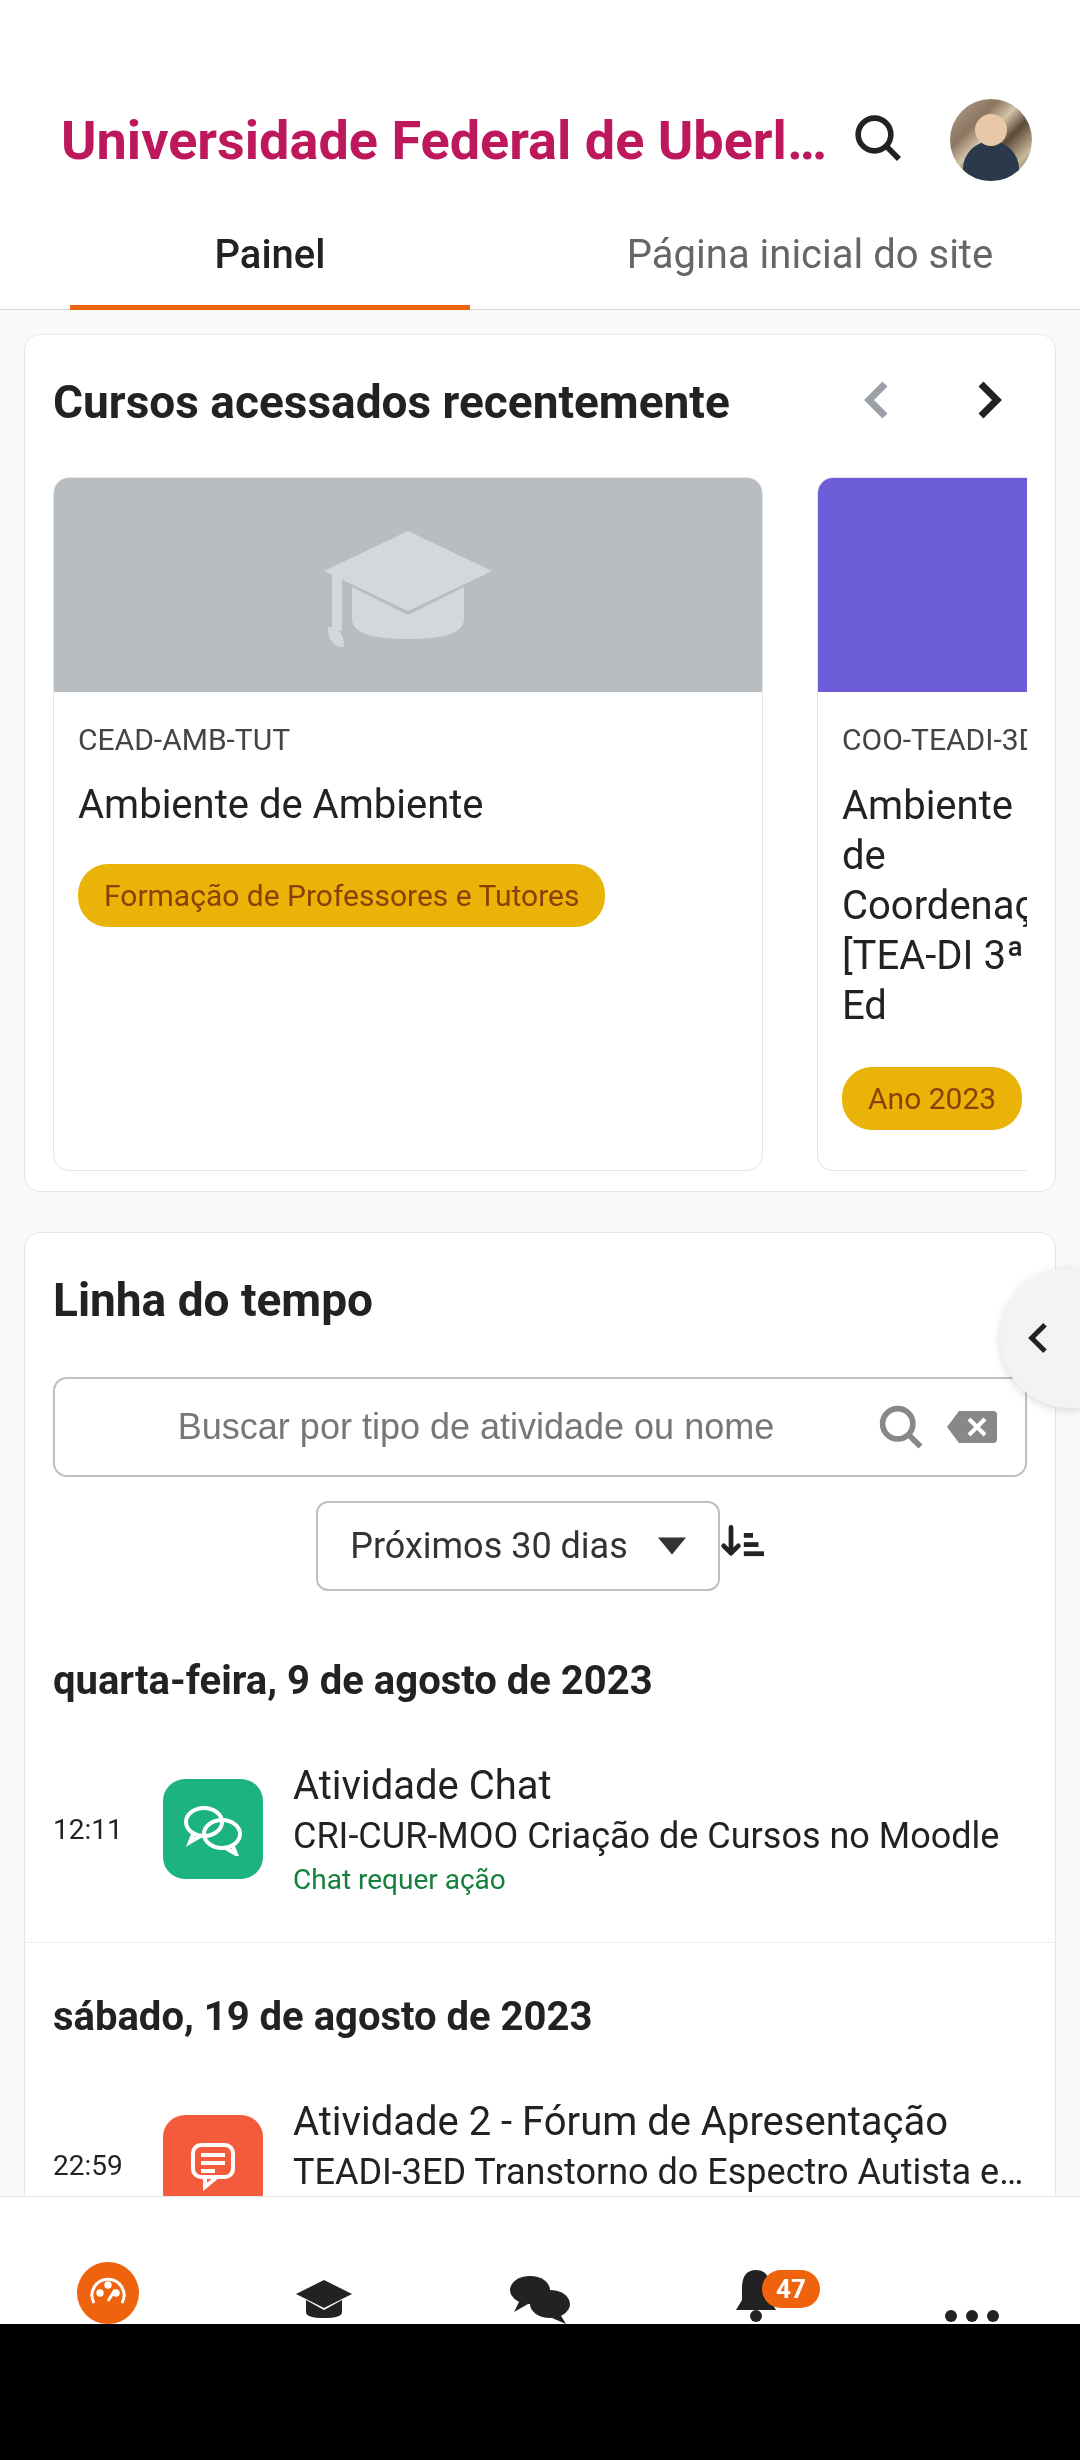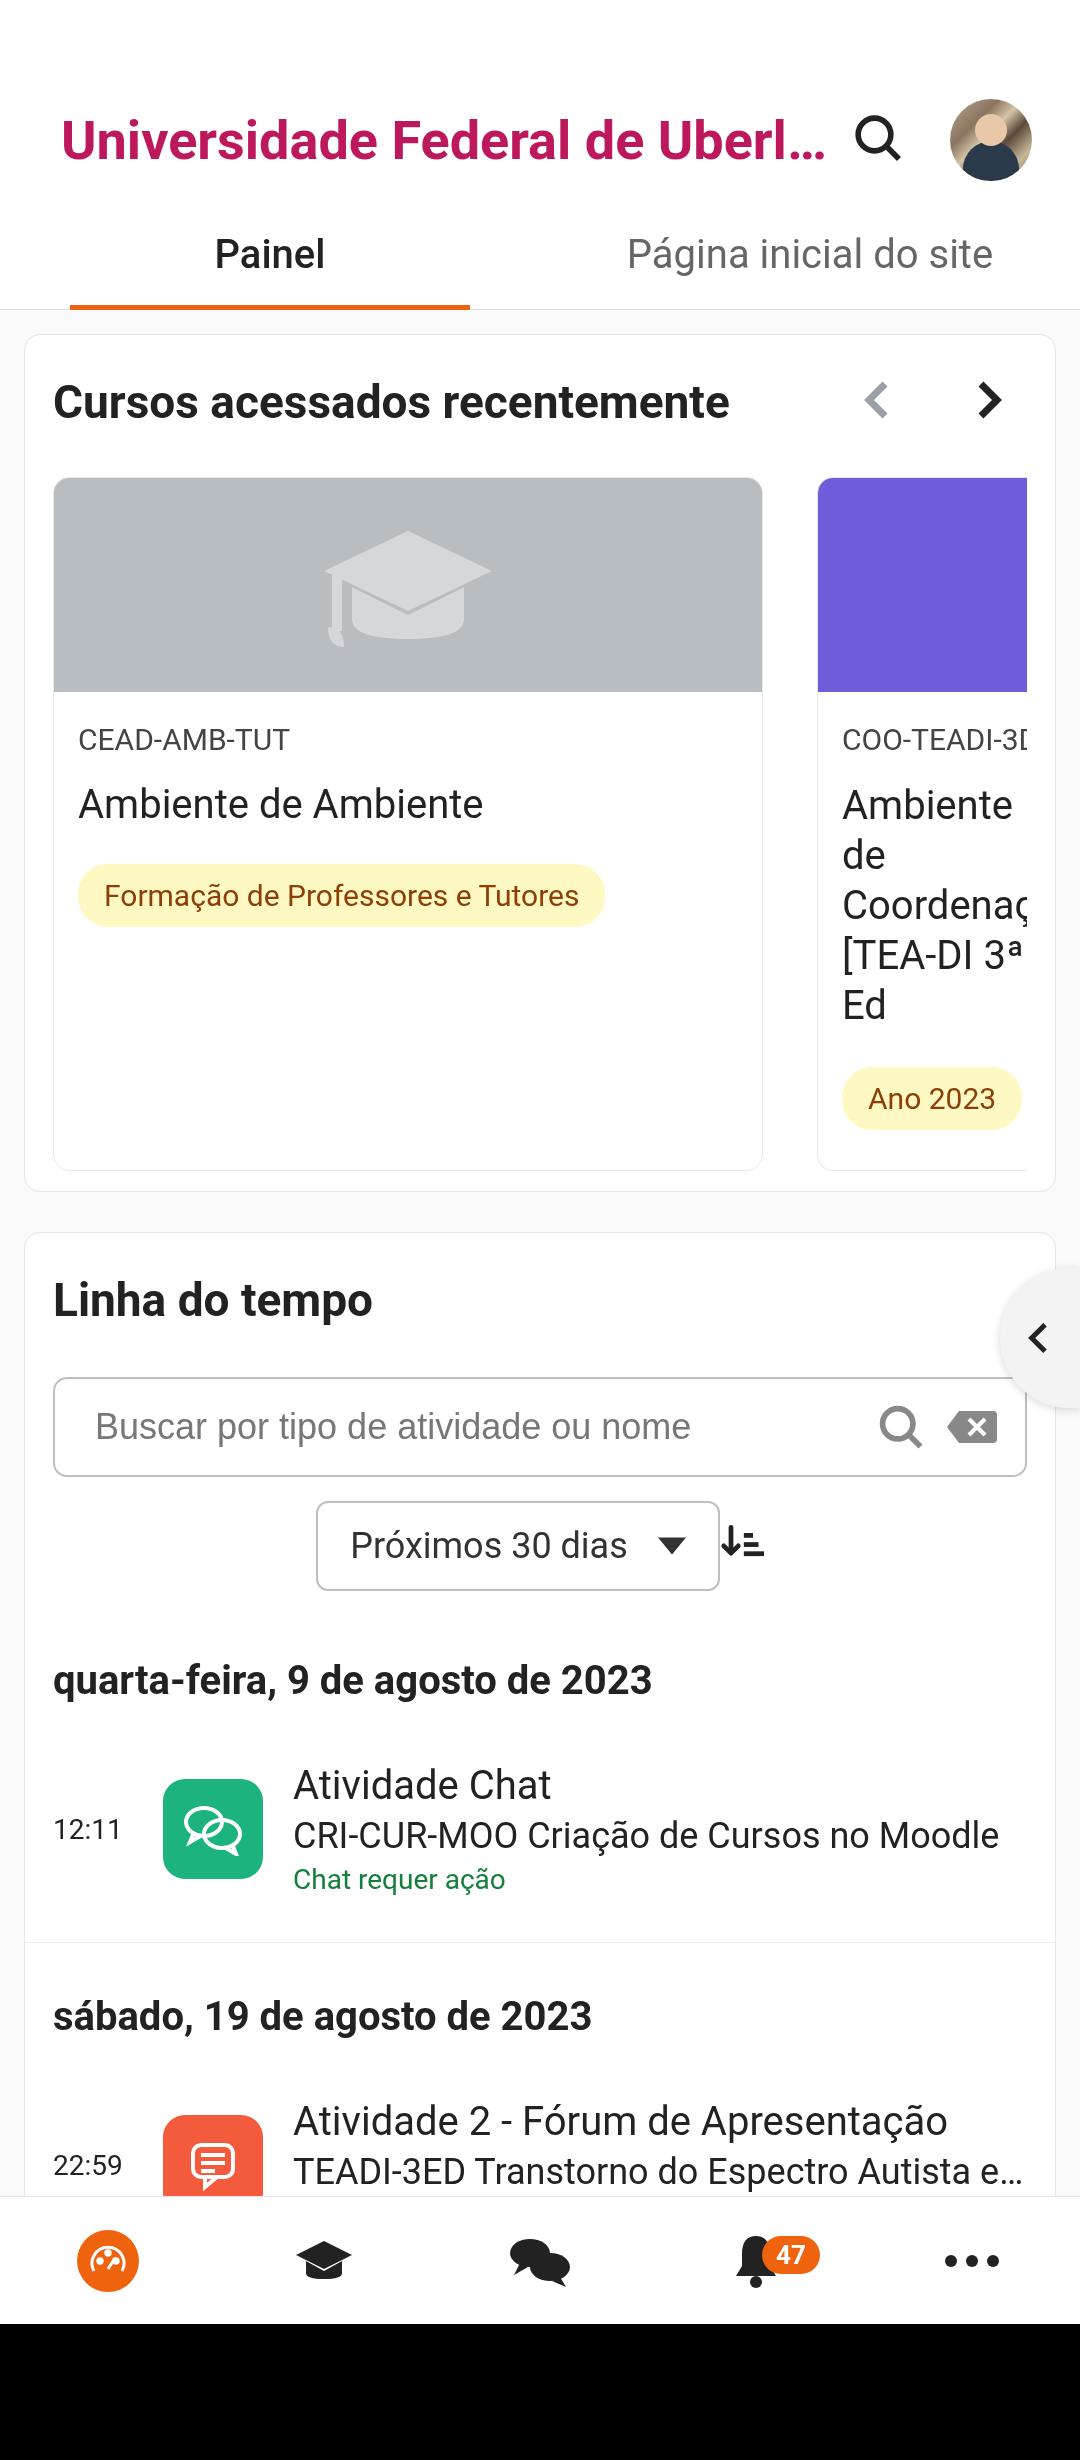--- a/index.html
+++ b/index.html
@@ -150,21 +150,21 @@
   }
   .course-name {
     font-size: 40px;
     color: #222;
     margin-bottom: 36px;
     white-space:nowrap;
     overflow:hidden;
   }
   .chip {
     display:inline-block;
-    background:#fef9c3;
+    background:#eab308;
     color:#8e3e07;
     font-size:30px;
     padding:14px 26px;
     border-radius:30px;
   }
   .timeline-title { margin-bottom: 50px; }
   .search-wrap {
     display:flex;
     align-items:center;
     border:2px solid #bfbfbf;
@@ -172,20 +172,21 @@
     height:100px;
     padding:0 28px 0 40px;
     margin-bottom:24px;
   }
   .search-input {
     flex:1;
     border:none;
     outline:none;
     font-size:36px;
     color:#333;
+    text-align:center;
   }
   .search-input::placeholder{ color:#777; }
   .search-wrap .icon { display:flex; align-items:center; margin-left:18px;}
   .filter-row {
     display:flex;
     align-items:center;
     justify-content:center;
     margin-bottom:46px;
   }
   .dropdown {
@@ -254,21 +255,21 @@
   }
   .bottomnav {
     position:absolute;
     bottom:136px;
     left:0;
     right:0;
     height:128px;
     background:#fff;
     border-top:1px solid #e6e6e6;
     display:flex;
-    align-items:center;
+    align-items:flex-end;
   }
   .bottomnav .nav-item{
     flex:1;
     display:flex;
     align-items:center;
     justify-content:center;
     position:relative;
   }
   .nav-circle{
     width:62px;

